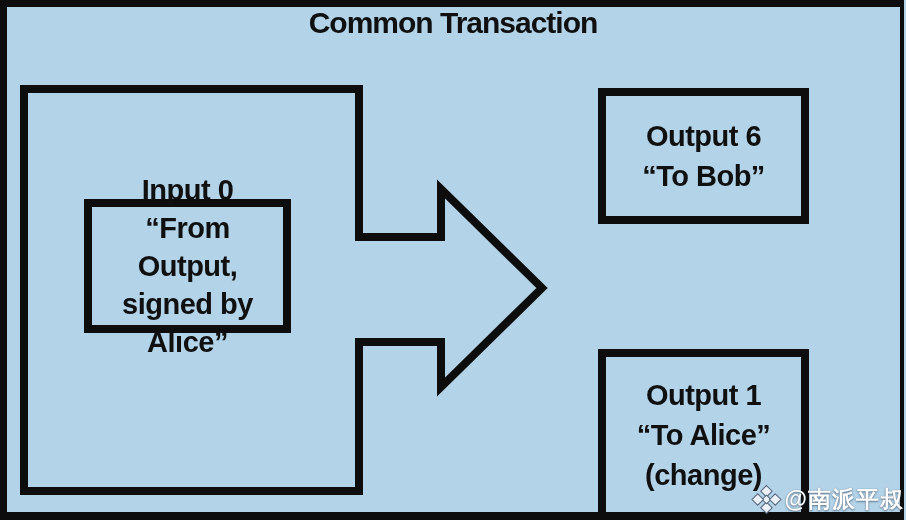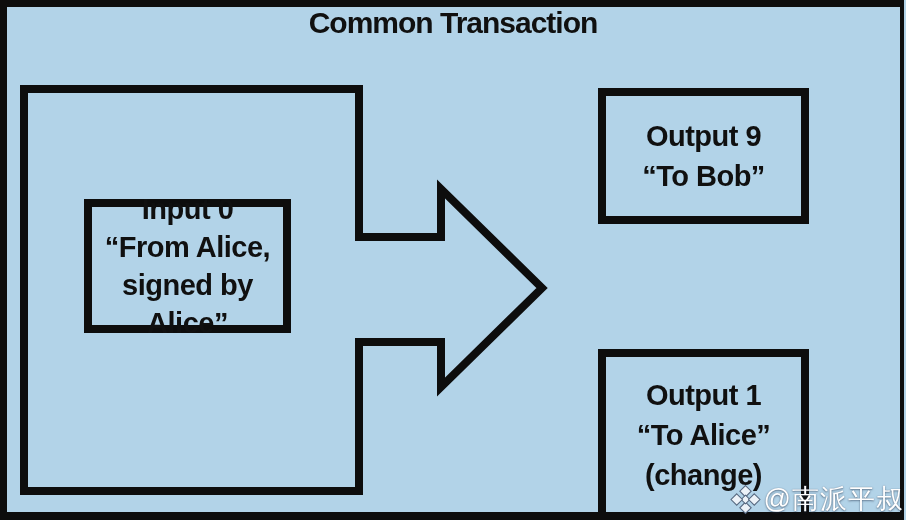--- a/index.html
+++ b/index.html
@@ -70,49 +70,49 @@
     position: absolute;
     right: 2px;
     bottom: 5px;
     display: flex;
     align-items: center;
     gap: 3px;
     z-index: 5;
   }
   .watermark .logo { width: 31px; height: 31px; display: block; }
   .watermark .handle {
-    font-size: 27px;
-    font-weight: normal;
+    font-size: 23px;
+    font-weight: bold;
     color: var(--watermark-text);
     text-shadow: 0 1px 2px rgba(30,45,70,0.55), 0 0 1px rgba(30,45,70,0.45);
     letter-spacing: 1px;
     line-height: 31px;
     white-space: nowrap;
   }
 </style>
 </head>
 <body>
 
 <div class="canvas">
 
   <div class="title">Common Transaction</div>
 
   <svg class="flow-shape" viewBox="0 0 906 520" aria-hidden="true">
     <path d="M 24 89 H 359 V 237 H 441 V 189 L 542 288 L 441 387 V 342 H 359 V 491 H 24 Z"></path>
   </svg>
 
   <div class="box input-box">
     <div class="line">Input 0</div>
-    <div class="line">“From Alice,</div>
+    <div class="line">“From Output,</div>
     <div class="line">signed by</div>
     <div class="line">Alice”</div>
   </div>
 
   <div class="box output-box-0">
-    <div class="line">Output 9</div>
+    <div class="line">Output 6</div>
     <div class="line">“To Bob”</div>
   </div>
 
   <div class="box output-box-1">
     <div class="line">Output 1</div>
     <div class="line">“To Alice”</div>
     <div class="line">(change)</div>
   </div>
 
   <div class="watermark">

